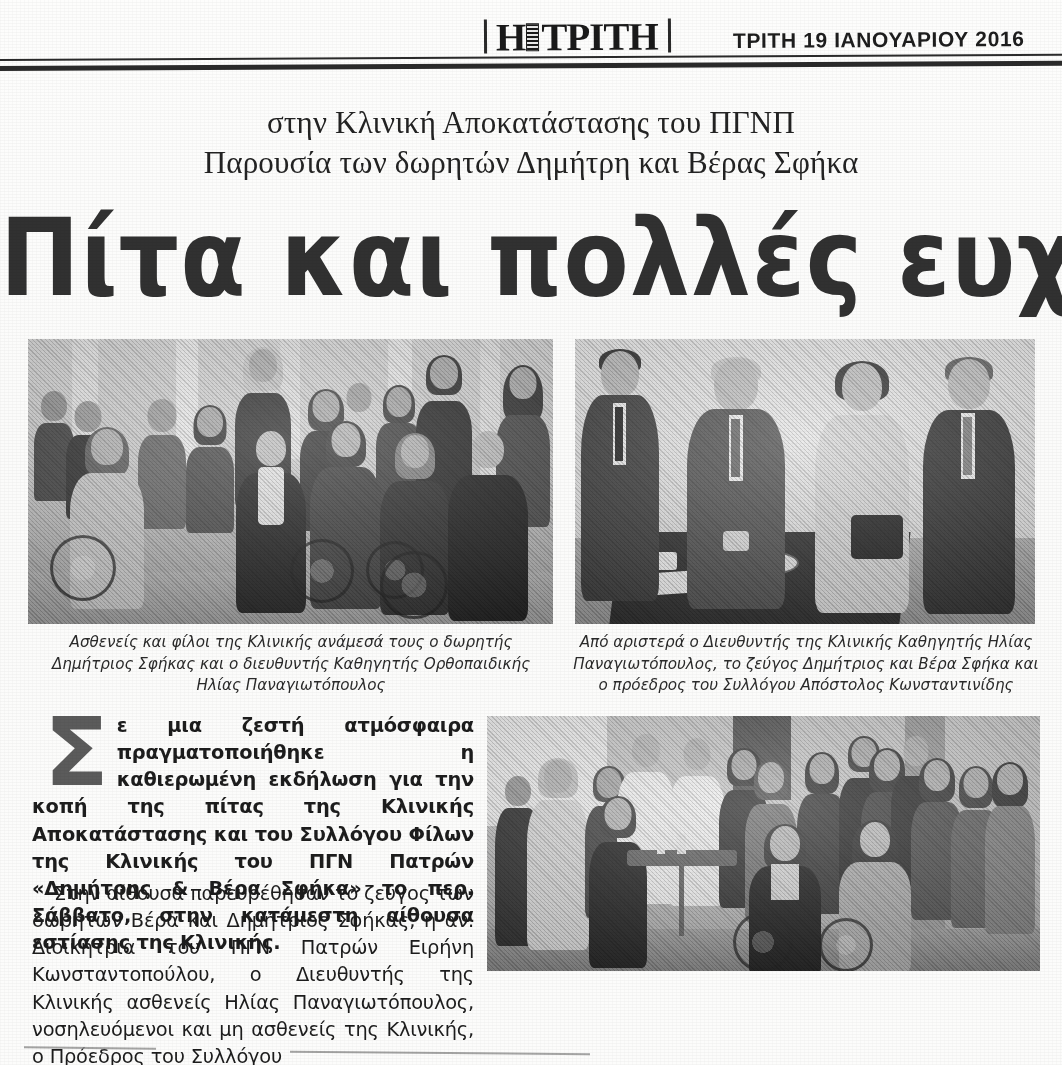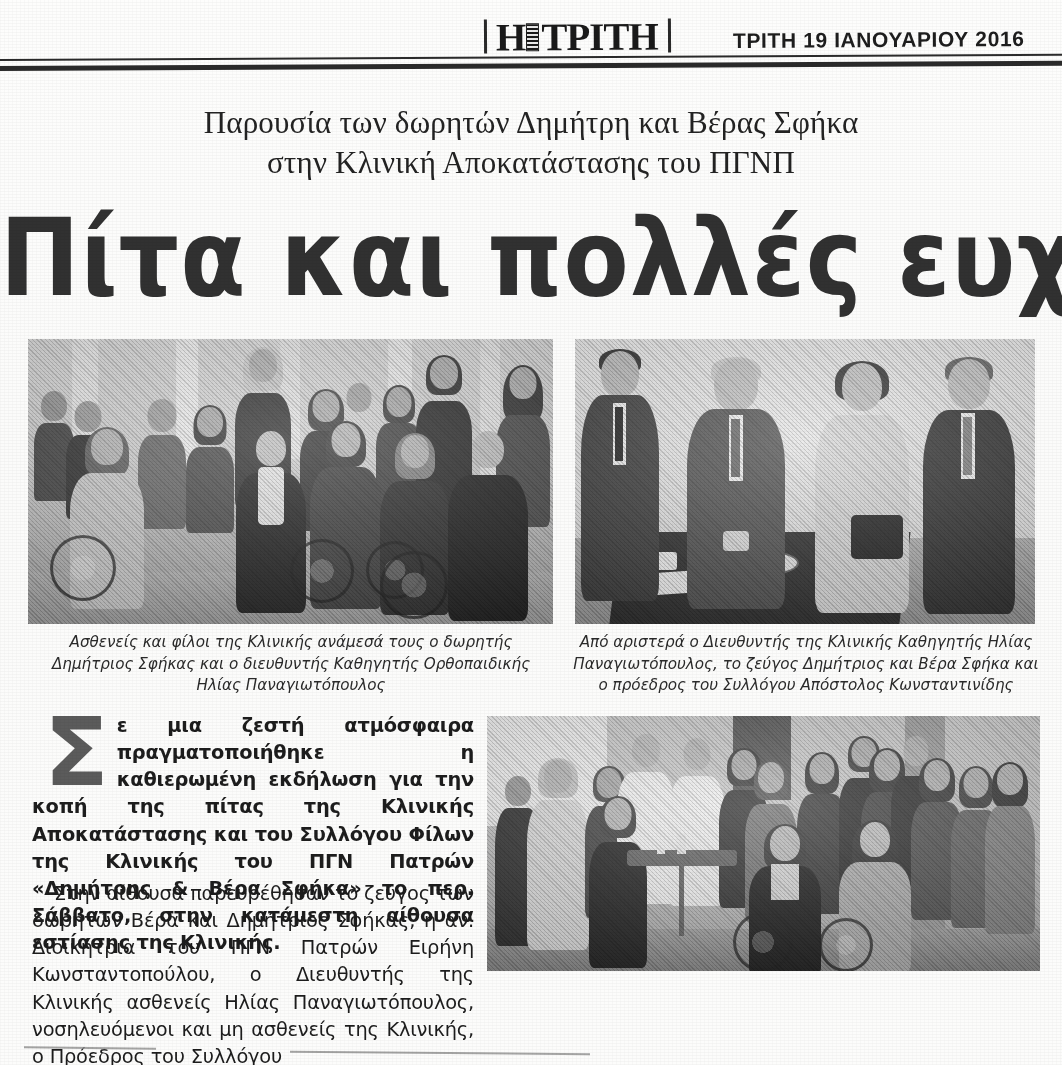--- a/index.html
+++ b/index.html
@@ -205,22 +205,22 @@
       </div>
       <div class="rule-v right"></div>
     </div>
     <div class="issue-date">ΤΡΙΤΗ 19 ΙΑΝΟΥΑΡΙΟΥ 2016</div>
   </div>
 
   <div class="rule-thin"></div>
   <div class="rule-thick"></div>
 
   <div class="kicker">
+    <div>στην Κλινική Αποκατάστασης του ΠΓΝΠ</div>
     <div>Παρουσία των δωρητών Δημήτρη και Βέρας Σφήκα</div>
-    <div>στην Κλινική Αποκατάστασης του ΠΓΝΠ</div>
   </div>
 
   <div class="headline">Πίτα και πολλές ευχές</div>
 
   <div class="photo" style="left:28px;top:339px;width:525px;height:285px;">
     <div class="sky" style="background:linear-gradient(180deg,#d9d6d0 0%,#cfccc6 42%,#bbb7b1 70%,#a9a5a0 100%);"></div>
 
     <div style="position:absolute;left:44px;top:0;width:26px;height:170px;background:#e6e3de;"></div>
     <div style="position:absolute;left:148px;top:0;width:22px;height:150px;background:#ece9e4;"></div>
     <div style="position:absolute;left:252px;top:0;width:20px;height:120px;background:#e2dfda;"></div>

